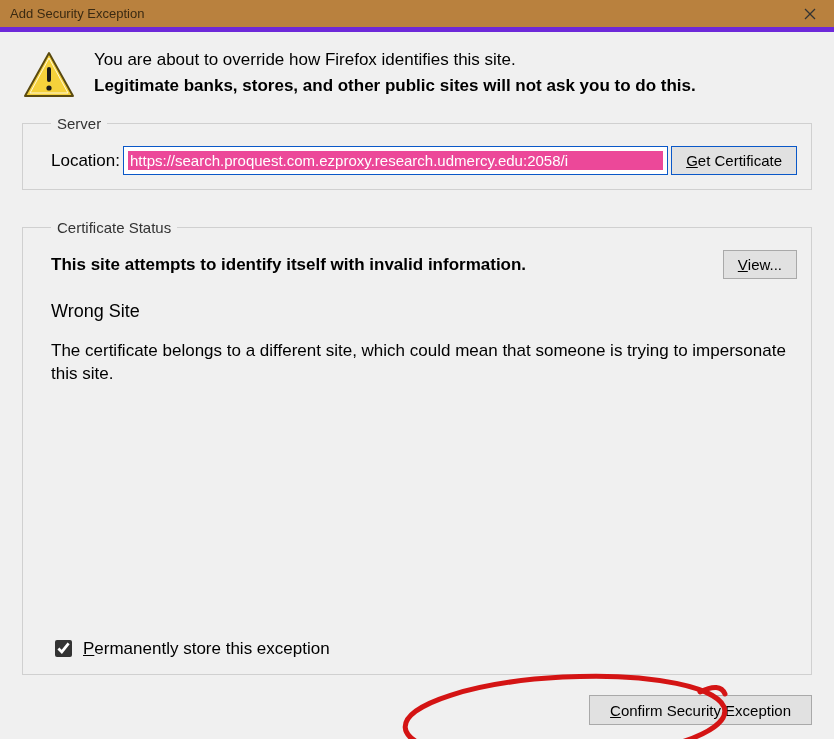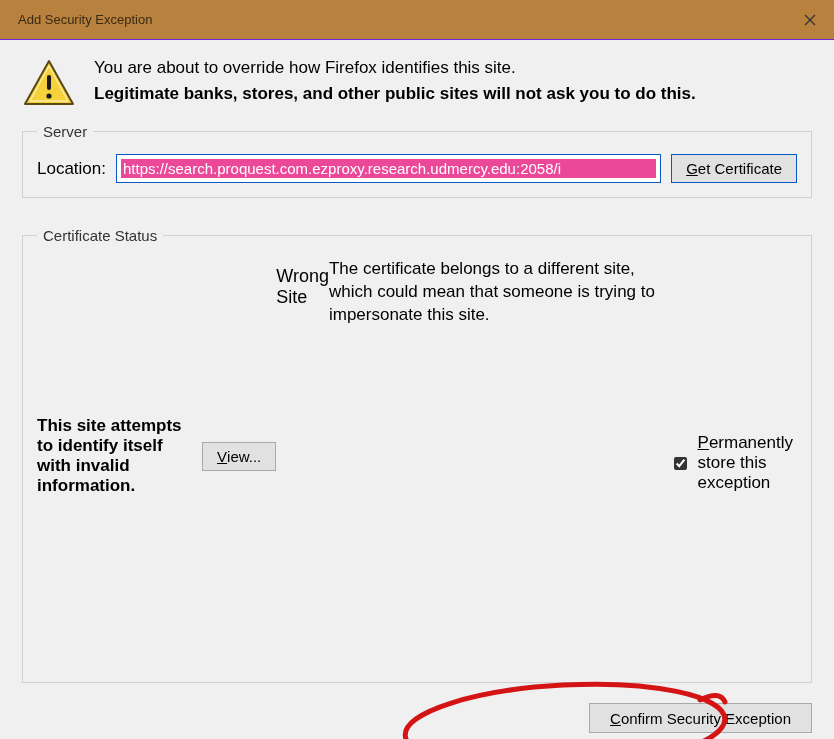--- a/index.html
+++ b/index.html
@@ -5,28 +5,28 @@
   * { box-sizing: border-box; }
   html, body {
     margin: 0; padding: 0;
     width: 834px; height: 739px;
     font-family: "Segoe UI", Tahoma, sans-serif;
     font-size: 15px;
     background: #e6e6e6;
     overflow: hidden;
   }
   .titlebar {
-    height: 40px;
+    height: 32px;
     background: #b9813e;
     display: flex;
     align-items: center;
-    padding: 0 2px 0 18px;
+    padding: 0 2px 0 10px;
     color: #3a2a12;
     font-size: 13px;
-    border-bottom: 1px solid #6d28d9;
+    border-bottom: 5px solid #6d28d9;
   }
   .titlebar .title { flex: 1; }
   .titlebar .close {
     width: 44px; height: 100%;
     display: flex; align-items: center; justify-content: center;
     font-size: 16px;
     color: #2b2b2b;
   }
   .body {
     background: #f0f0f0;
@@ -42,32 +42,32 @@
     align-items: flex-start;
     margin-bottom: 4px;
   }
   .warning-icon { flex: 0 0 auto; }
   .header-text { flex: 1; }
   .header-text .line1 { font-size: 17px; margin-bottom: 6px; }
   .header-text .line2 { font-size: 17px; font-weight: 700; }
   fieldset {
     border: 1px solid #d0d0d0;
     margin: 8px 0;
-    padding: 14px 14px 14px 14px;
+    padding: 14px 14px 14px 28px;
     background: #f0f0f0;
   }
   fieldset legend {
     padding: 0 6px;
     font-size: 15px;
     color: #333;
   }
   .server-row {
     display: flex;
     align-items: center;
-    gap: 10px;
+    gap: 3px;
   }
   .server-row label { font-size: 17px; }
   .loc-input-wrap {
     flex: 1;
     border: 1px solid #0a58c8;
     height: 29px;
     background: #fff;
     display: flex;
     align-items: center;
     padding: 0 4px;
@@ -92,21 +92,21 @@
     display: inline-flex;
     align-items: center;
     justify-content: center;
     white-space: nowrap;
   }
   .btn .ul { text-decoration: underline; }
   .btn-get { border: 1px solid #0a58c8; }
   .cert-status {
     flex: 1;
     display: flex;
-    flex-direction: row;
+    flex-direction: column;
     margin-top: 21px;
   }
   .cert-status .row1 {
     display: flex;
     align-items: center;
     gap: 14px;
     margin-bottom: 14px;
   }
   .cert-status .row1 .txt { flex: 1; font-size: 17px; font-weight: bold; }
   .cert-status .wrongsite {

